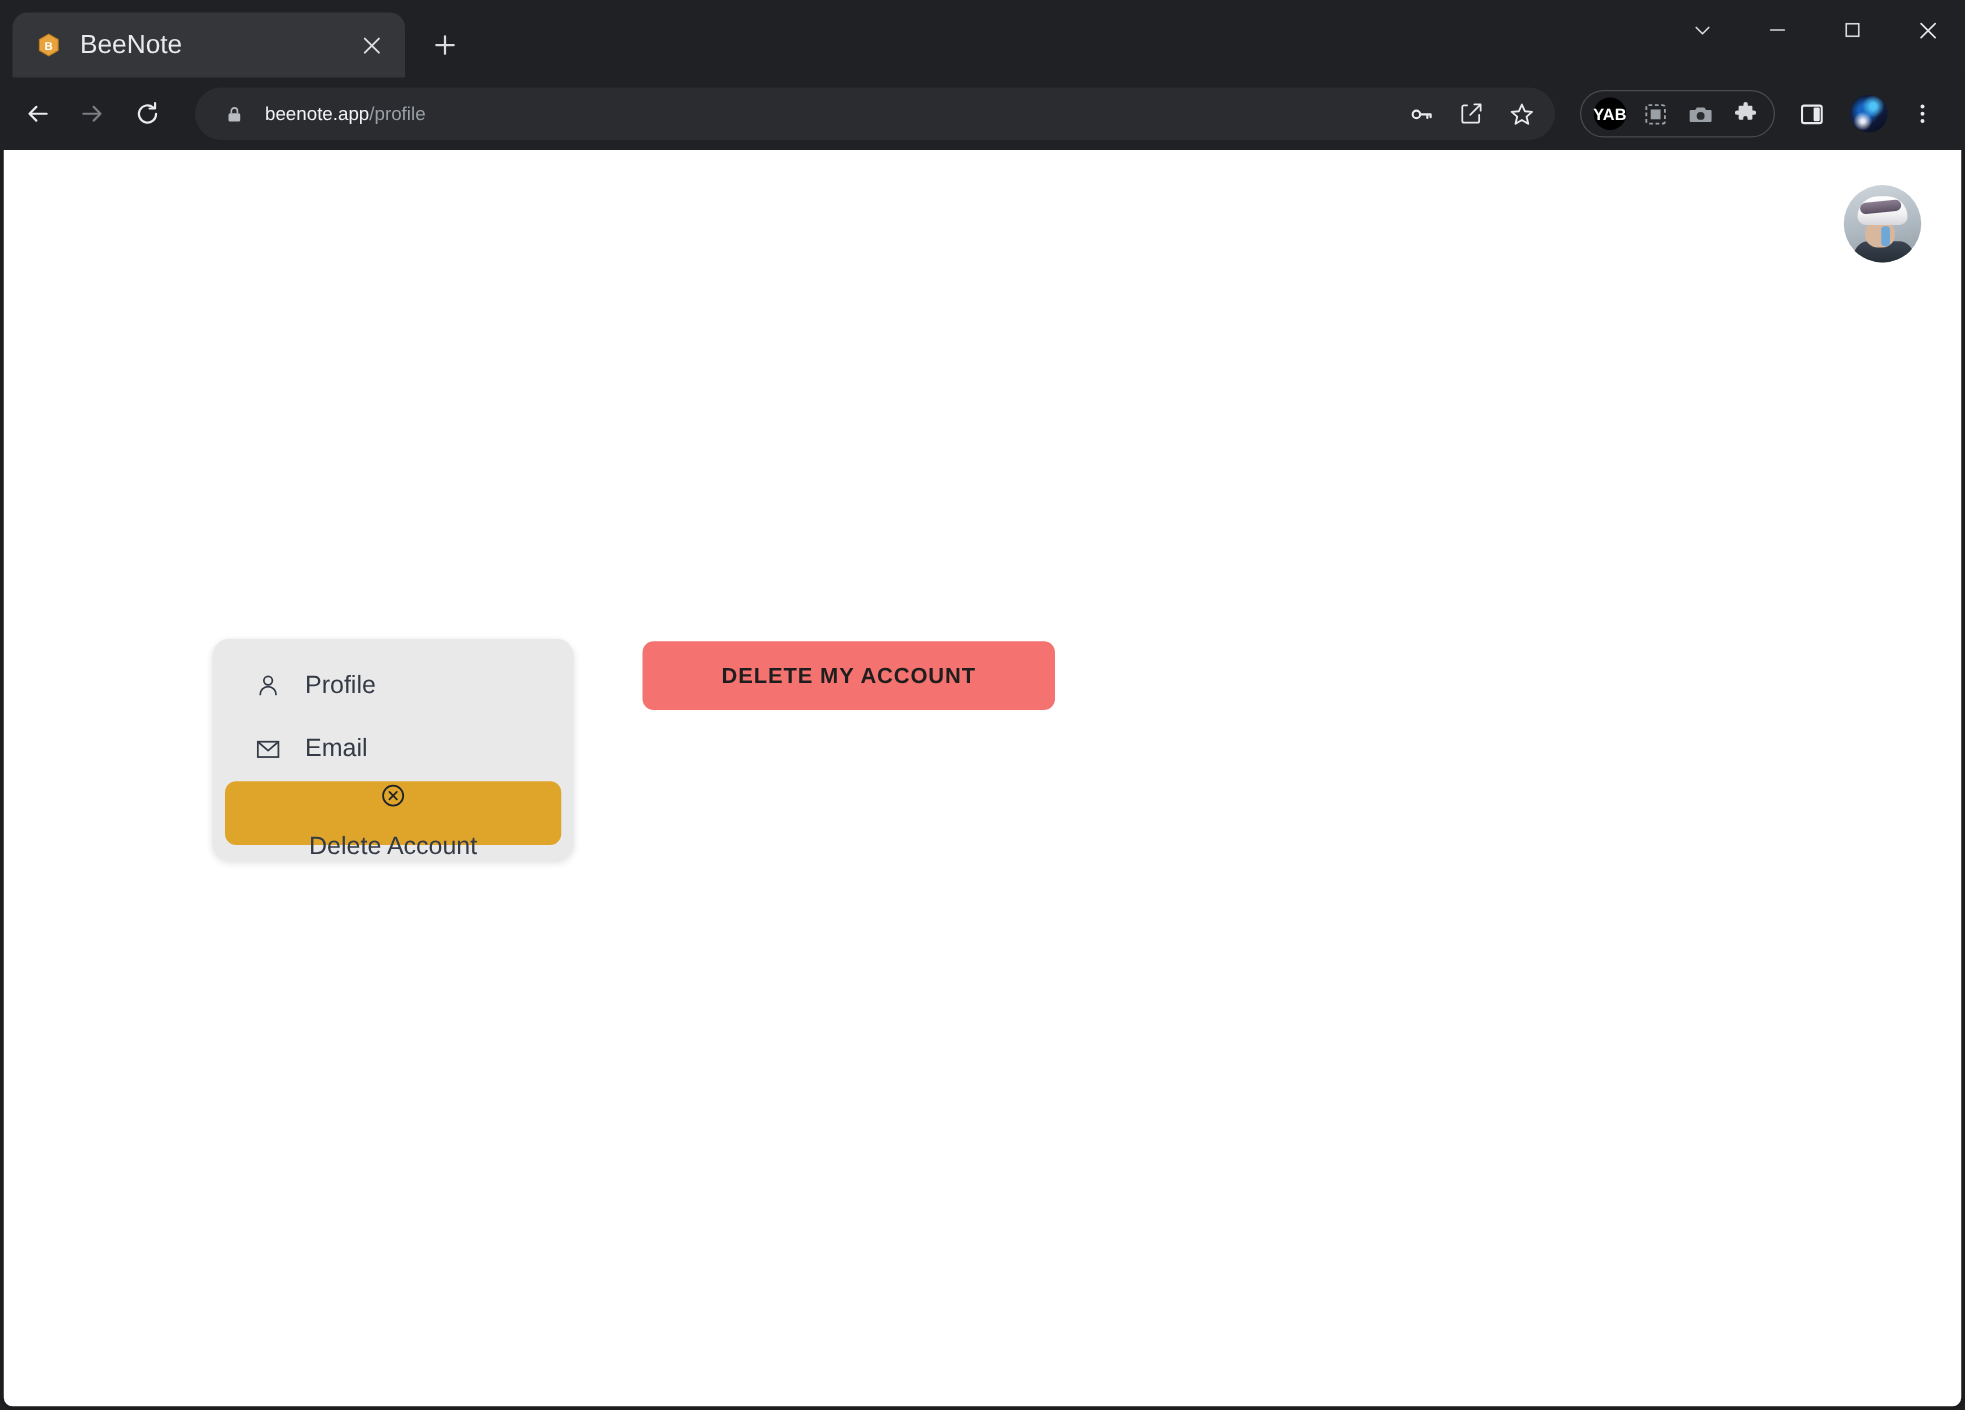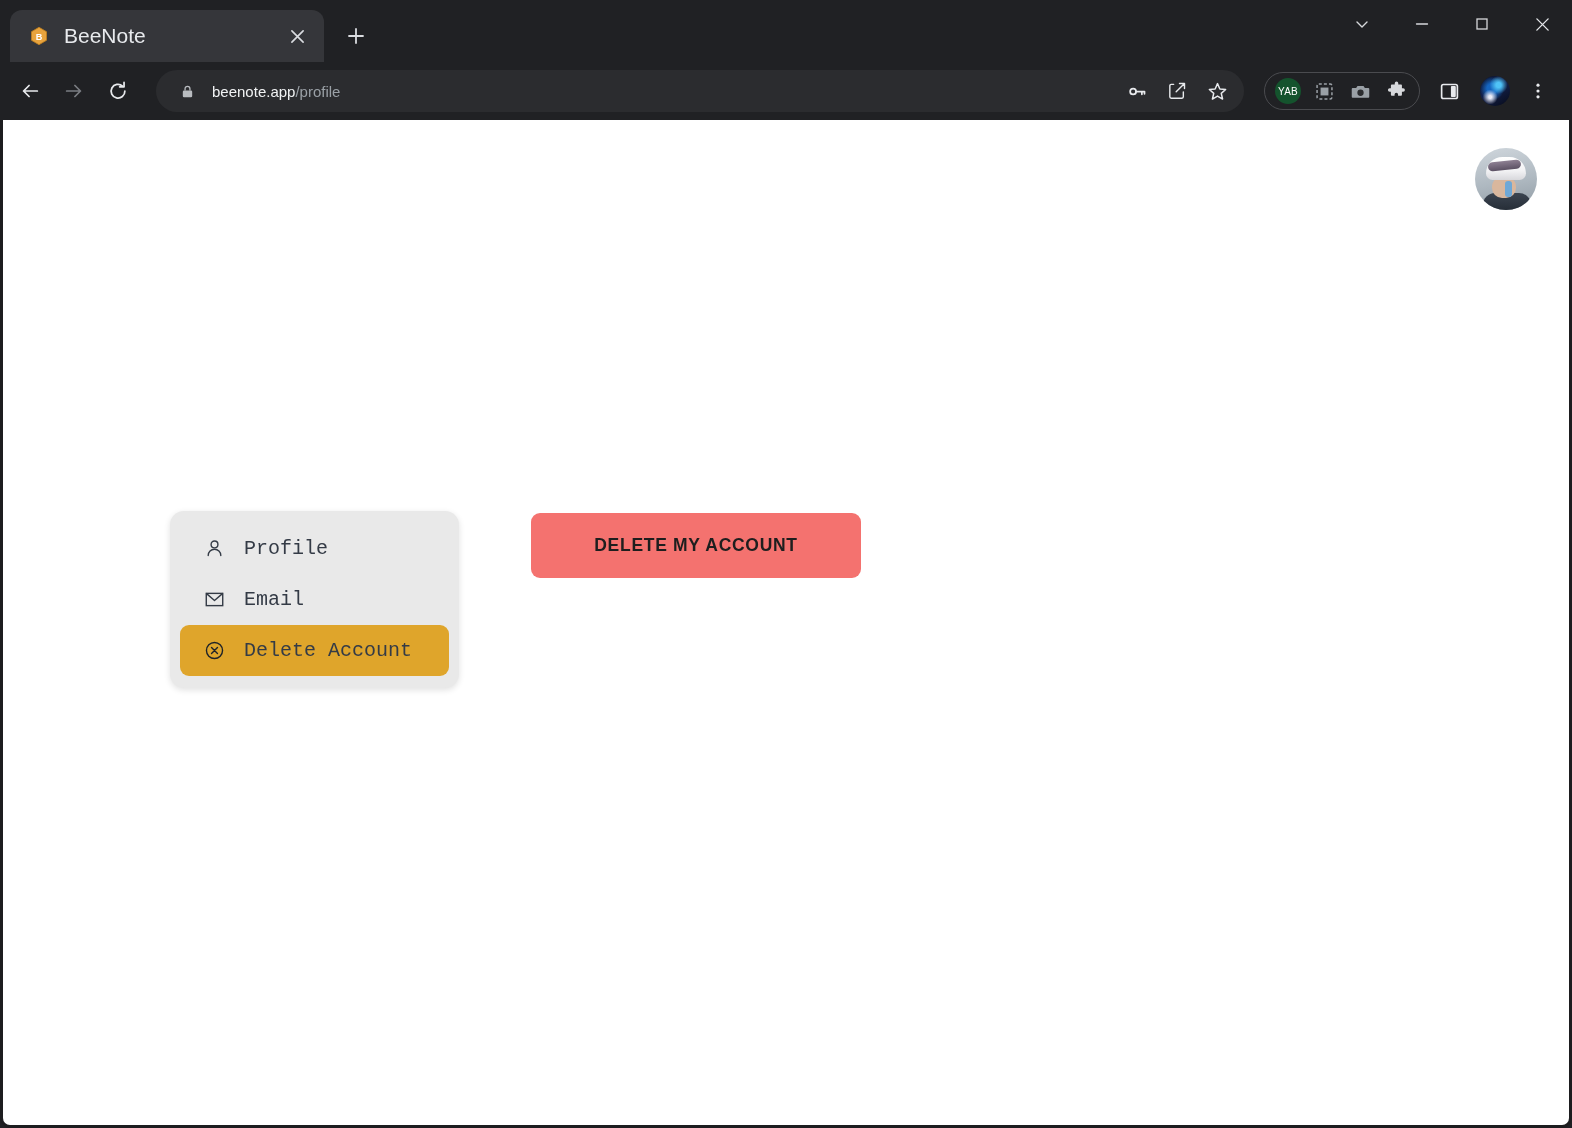--- a/index.html
+++ b/index.html
@@ -96,22 +96,22 @@
   .obx-icon { width: 34px; height: 34px; display: flex; align-items: center; justify-content: center; border-radius: 50%; }
 
   .ext-group {
     display: flex; align-items: center; gap: 2px;
     border: 1px solid #4a4b4f; border-radius: 20px;
     height: 38px; padding: 0 6px; margin-left: 8px;
   }
   .ext-icon { width: 34px; height: 34px; display: flex; align-items: center; justify-content: center; border-radius: 50%; }
   .yab-badge {
     width: 26px; height: 26px; border-radius: 50%;
-    background: #14532d;
-    color: #fff; font-size: 10px; font-weight: normal;
+    background: #000000;
+    color: #fff; font-size: 13px; font-weight: bold;
     display: flex; align-items: center; justify-content: center;
     letter-spacing: .2px;
   }
   .side-panel-btn { width: 38px; height: 38px; display: flex; align-items: center; justify-content: center; margin-left: 6px; }
   .profile-avatar-chrome {
     width: 30px; height: 30px; border-radius: 50%; margin-left: 8px; flex: none;
     background:
       radial-gradient(circle at 62% 30%, #4fc3f7 0 9%, rgba(79,195,247,0) 32%),
       radial-gradient(circle at 34% 70%, #e8eaf6 0 5%, rgba(232,234,246,0) 26%),
       radial-gradient(circle at 40% 42%, #1565c0 0 20%, rgba(21,101,192,0) 48%),
@@ -163,42 +163,41 @@
   }
 
   .settings-card {
     position: absolute;
     left: 167px; top: 391px;
     width: 289px;
     background: #e9e9e9;
     border-radius: 14px;
     box-shadow: 0 2px 6px rgba(0,0,0,.12);
     padding: 12px 0;
-    font-family: Liberation Mono, monospace;
   }
   .menu-item {
     display: flex; align-items: center;
     gap: 19px;
     height: 51px;
     margin: 0 10px;
     padding: 0 23px;
     border-radius: 9px;
     color: #343b46;
     font-size: 20px;
   }
   .menu-item .mi-icon {
     width: 22px; height: 22px; flex: none;
     display: flex; align-items: center; justify-content: center;
   }
-  .menu-item.active { background: #dfa52b; }
+  .menu-item.active { background: #dfa52b; flex-direction: column; }
 
   .delete-account-btn {
     position: absolute;
-    left: 528px; top: 393px;
-    width: 330px; height: 65px;
+    left: 511px; top: 393px;
+    width: 330px; height: 55px;
     background: #f4726f;
     border: none; border-radius: 9px;
     color: #1e1e1e;
     font-family: "Liberation Sans", sans-serif;
     font-size: 17.5px; font-weight: bold;
     letter-spacing: .7px;
     cursor: pointer;
   }
 </style>
 </head>

